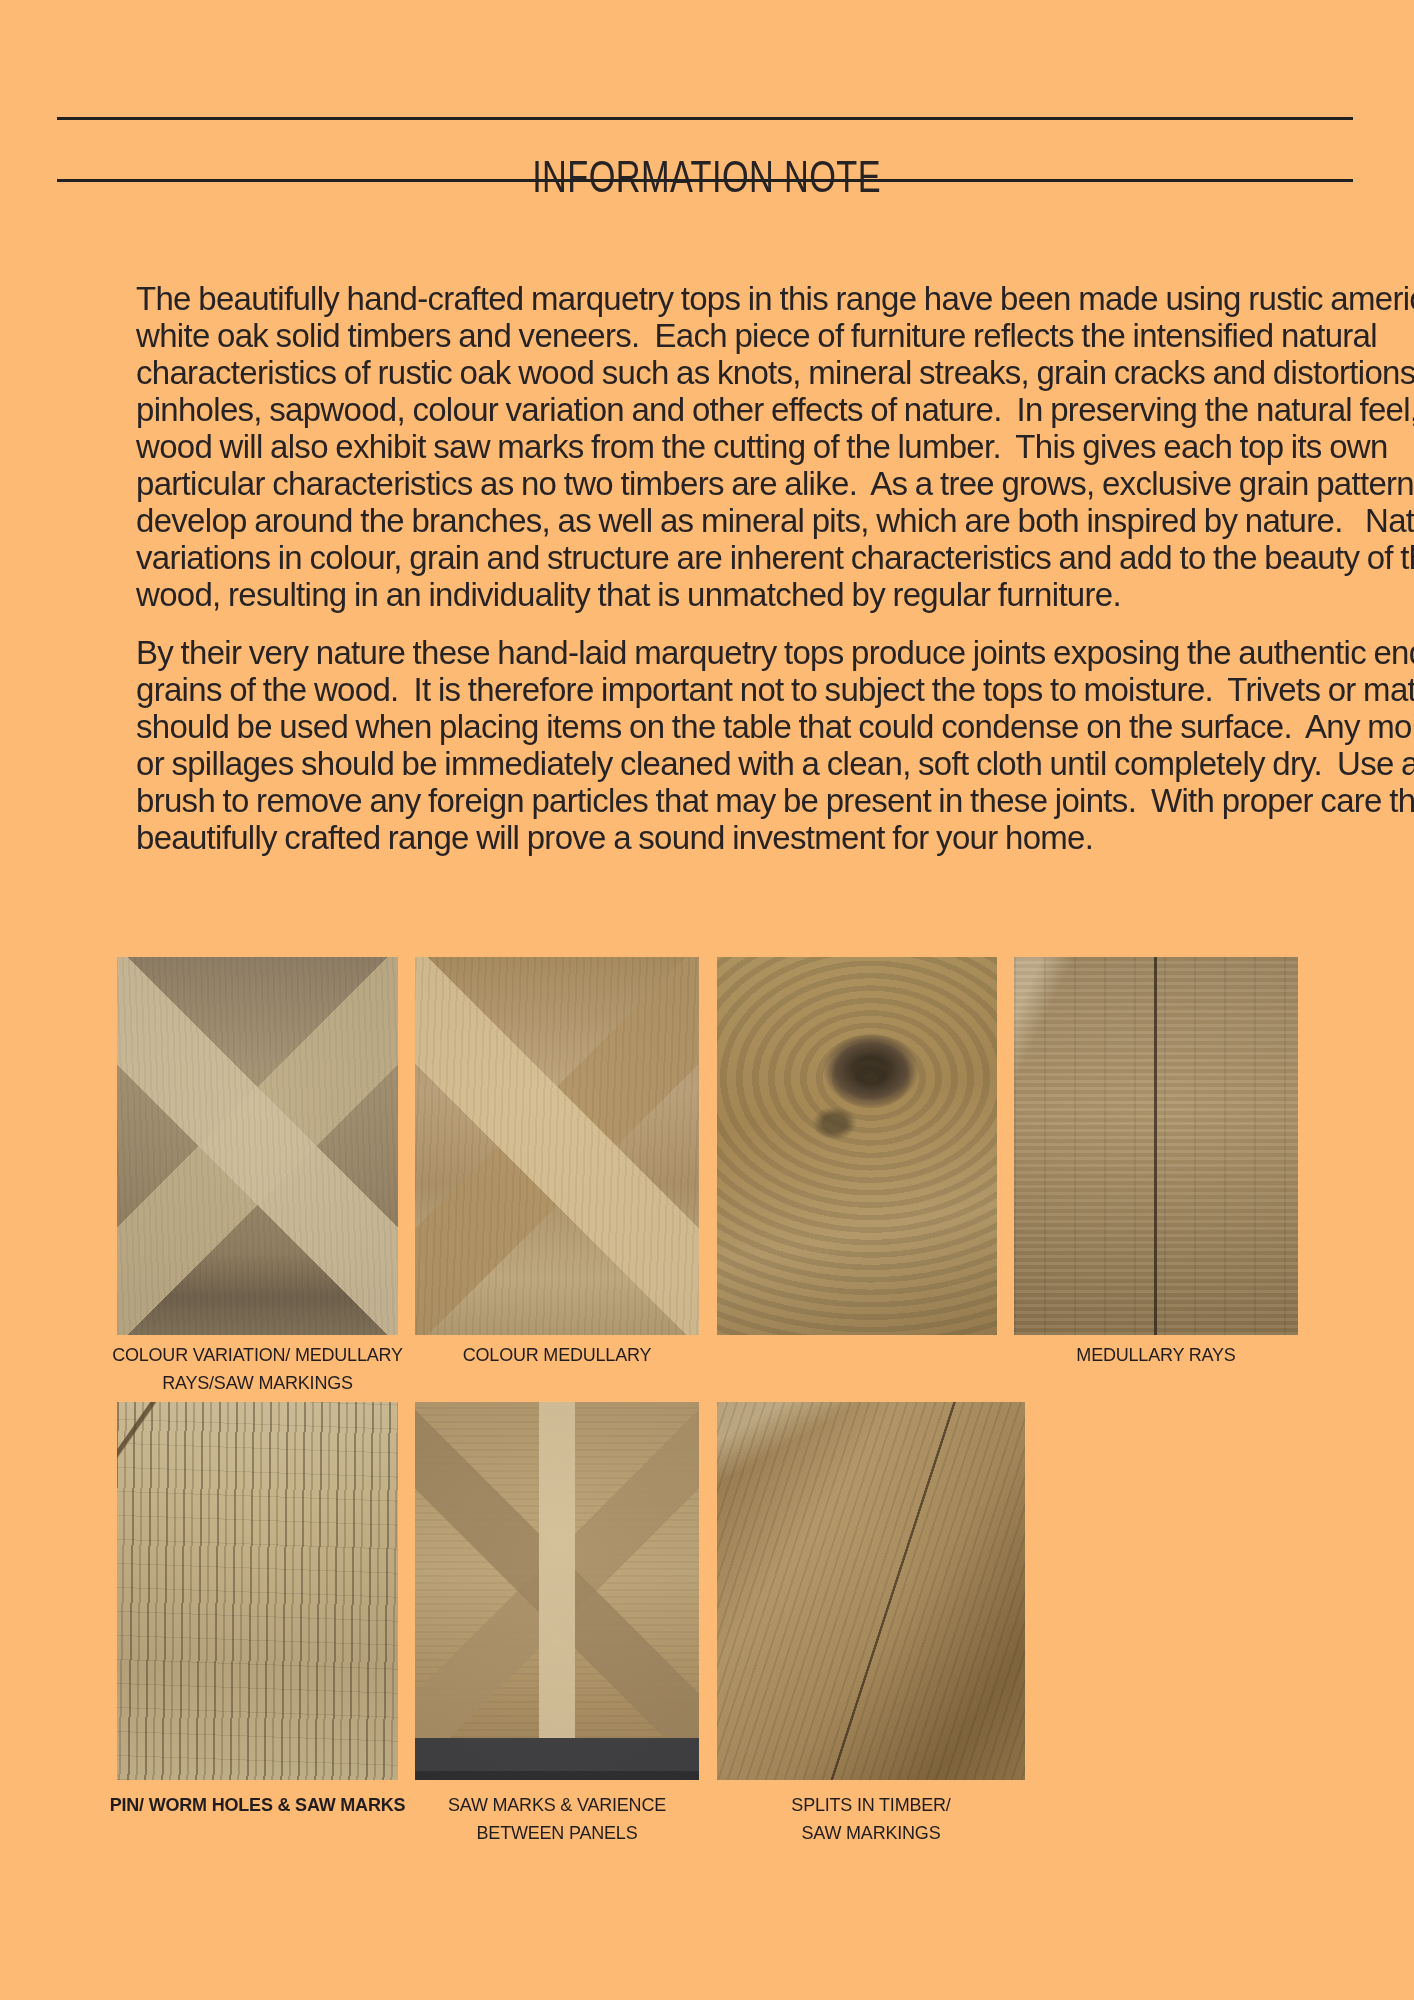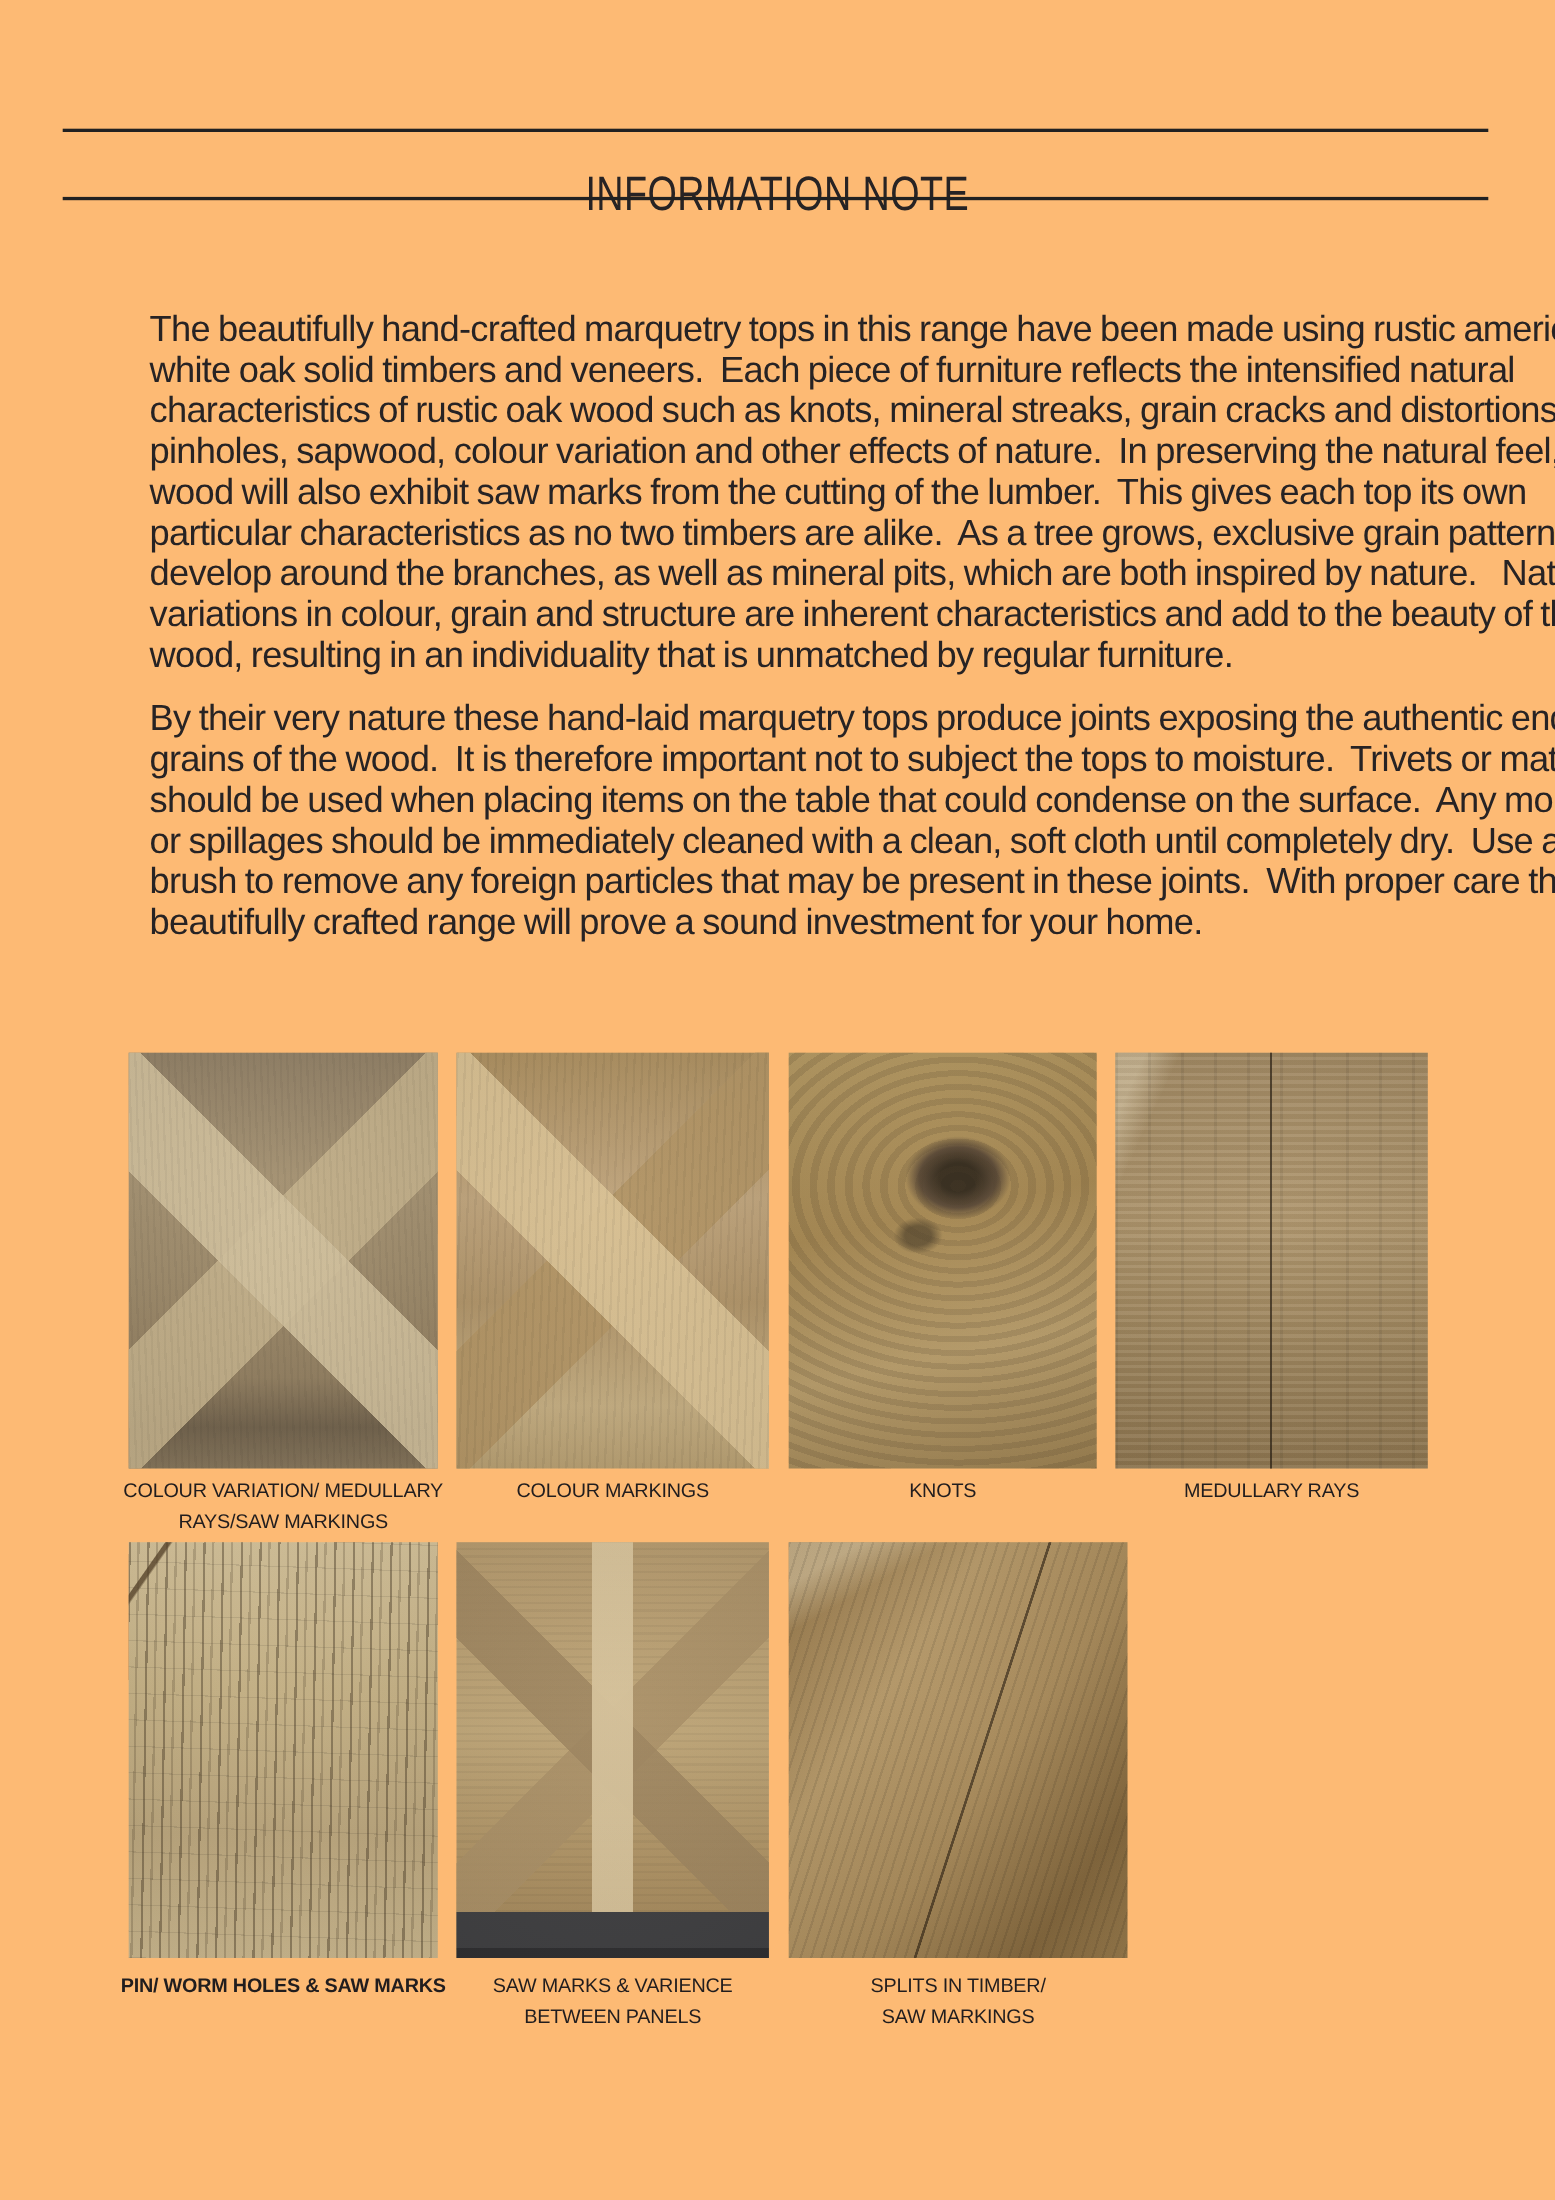--- a/index.html
+++ b/index.html
@@ -164,26 +164,25 @@
 beautifully crafted range will prove a sound investment for your home.</div>
 
   <figure class="fig f1 row1">
     <div class="photo a1" aria-label="Parquet cross marquetry panel in mixed grey-brown oak tones"></div>
     <figcaption class="caption">COLOUR VARIATION/ MEDULLARY
 RAYS/SAW MARKINGS</figcaption>
   </figure>
 
   <figure class="fig f2 row1">
     <div class="photo a2" aria-label="Parquet cross marquetry panel in warm honey oak tones"></div>
-    <figcaption class="caption">COLOUR MARKINGS</figcaption>
+    <figcaption class="caption">COLOUR MEDULLARY</figcaption>
   </figure>
 
   <figure class="fig f3 row1">
     <div class="photo a3" aria-label="Close-up of oak board with a large dark knot"></div>
-    <figcaption class="caption">KNOTS</figcaption>
   </figure>
 
   <figure class="fig f4 row1">
     <div class="photo a4" aria-label="Vertical oak boards showing light medullary ray flecks"></div>
     <figcaption class="caption">MEDULLARY RAYS</figcaption>
   </figure>
 
   <figure class="fig f5 row2">
     <div class="photo a5" aria-label="Rough-sawn light oak board with dark worm tracks and saw marks"></div>
     <figcaption class="caption">PIN/ WORM HOLES &amp; SAW MARKS</figcaption>

